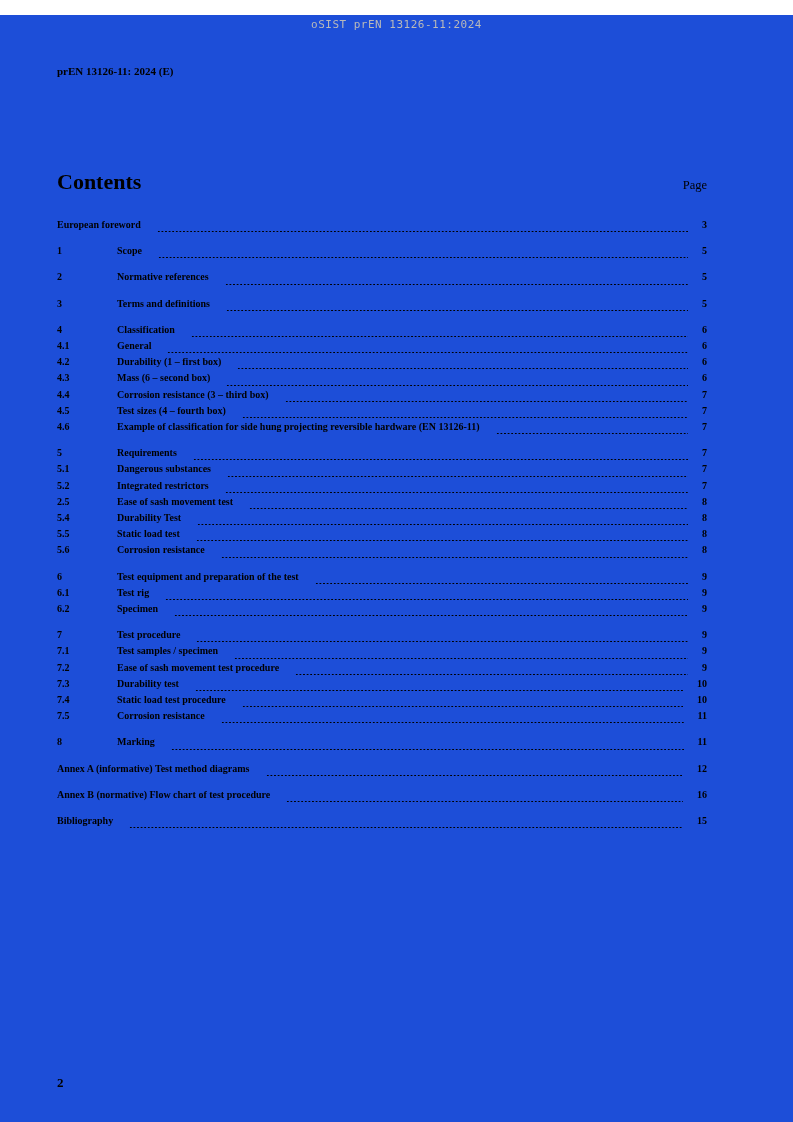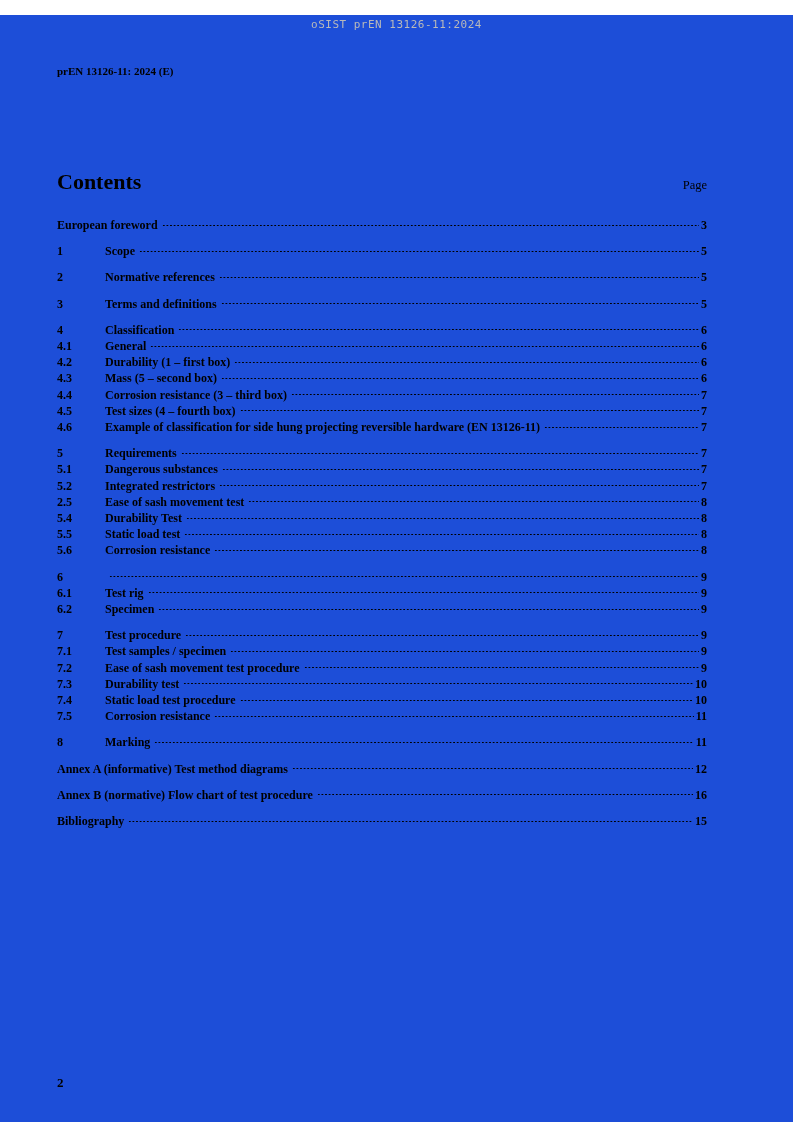--- a/index.html
+++ b/index.html
@@ -43,24 +43,25 @@
   .contents-title { font-size: 22px; font-weight: bold; text-align: center; }
   .page-label { font-size: 12.5px; font-weight: normal; }
   .toc {
     position: absolute;
     top: 202px;
     left: 57px;
     right: 86px;
   }
   .toc-row {
     display: flex;
-    align-items: center;
-    font-size: 12px;
+    align-items: flex-end;
+    font-size: 10px;
     font-weight: bold;
     line-height: 16.2px;
+    gap: 12px;
   }
   .toc-row.main, .toc-row.annex { margin-top: 10px; }
   .toc-row.first { margin-top: 0; }
   .toc-num { flex: 0 0 48px; }
   .toc-label { white-space: nowrap; }
   .toc-label .q { font-weight: bold; }
   .toc-leader {
     flex: 1 1 auto;
     min-width: 8px;
     height: 3px;
@@ -126,21 +127,21 @@
         <span class="toc-page">6</span>
       </div>
       <div class="toc-row sub">
         <span class="toc-num">4.2</span>
         <span class="toc-label">Durability (1 – first box)</span>
         <span class="toc-leader"></span>
         <span class="toc-page">6</span>
       </div>
       <div class="toc-row sub">
         <span class="toc-num">4.3</span>
-        <span class="toc-label">Mass (5 – second box)</span>
+        <span class="toc-label">Mass (6 – second box)</span>
         <span class="toc-leader"></span>
         <span class="toc-page">6</span>
       </div>
       <div class="toc-row sub">
         <span class="toc-num">4.4</span>
         <span class="toc-label">Corrosion resistance (3 – third box)</span>
         <span class="toc-leader"></span>
         <span class="toc-page">7</span>
       </div>
       <div class="toc-row sub">
@@ -192,20 +193,21 @@
         <span class="toc-page">8</span>
       </div>
       <div class="toc-row sub">
         <span class="toc-num">5.6</span>
         <span class="toc-label">Corrosion resistance</span>
         <span class="toc-leader"></span>
         <span class="toc-page">8</span>
       </div>
       <div class="toc-row main">
         <span class="toc-num">6</span>
+        <span class="toc-label">Test equipment and preparation of the test</span>
         <span class="toc-leader"></span>
         <span class="toc-page">9</span>
       </div>
       <div class="toc-row sub">
         <span class="toc-num">6.1</span>
         <span class="toc-label">Test rig</span>
         <span class="toc-leader"></span>
         <span class="toc-page">9</span>
       </div>
       <div class="toc-row sub">

